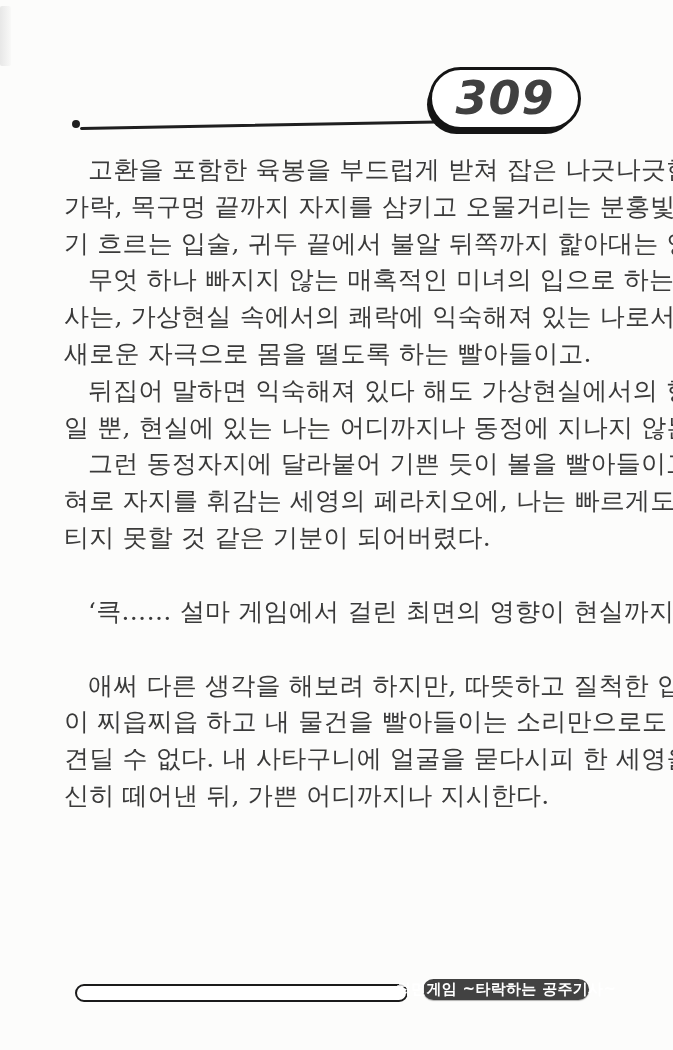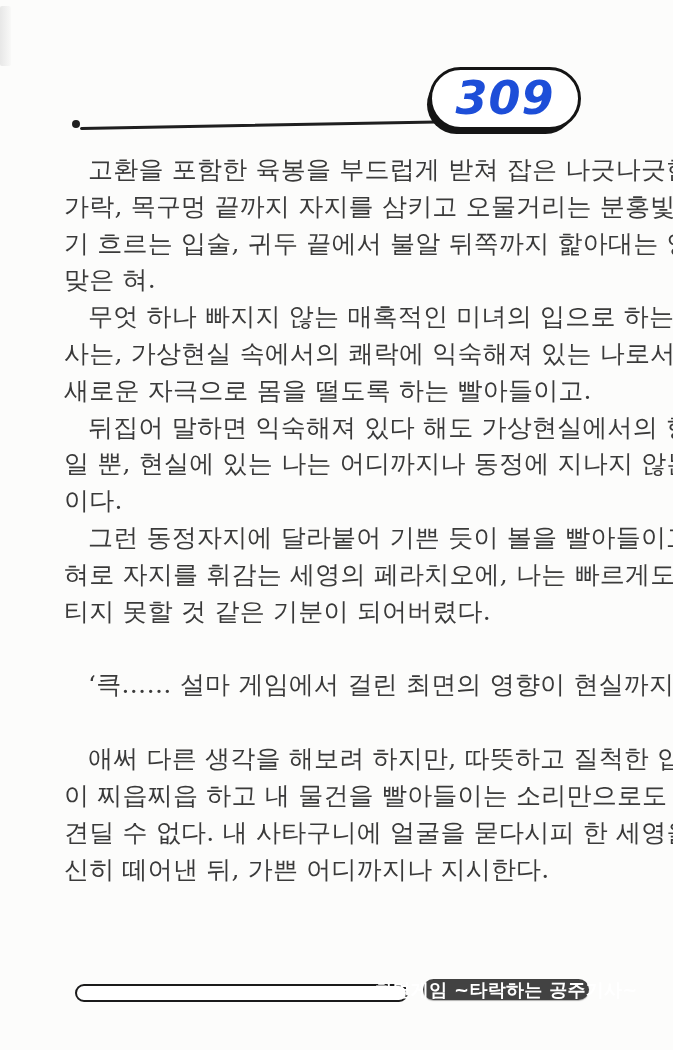--- a/index.html
+++ b/index.html
@@ -45,21 +45,21 @@
     background:#ffffff;
     border:3px solid #151515;
     border-radius:33px;
     box-shadow:-4px 6px 0 -2px #151515;
     display:flex;align-items:center;justify-content:center;
     z-index:3;
   }
   .page-number{
     font-family:"DejaVu Sans","Liberation Sans",sans-serif;
     font-weight:700;font-style:italic;
-    font-size:46px;letter-spacing:1px;color:#1d4ed8;
+    font-size:46px;letter-spacing:1px;color:#404040;
     transform:translateY(-1px);
   }
   
   .body-text{
     position:absolute;left:64px;top:152px;width:548px;
     font-size:25px;color:var(--ink);
   }
   .paragraph{margin:0;}
   .paragraph.gap{margin-top:37px;}
   .line{
@@ -73,21 +73,21 @@
     border:2.5px solid #1b1b1b;border-radius:10px;background:#ffffff;
   }
   .footer-badge{
     position:absolute;left:423px;top:979px;width:166px;height:21px;
     background:var(--badge-bg);border-radius:11px;
     display:flex;align-items:center;justify-content:center;
     box-shadow:0 1px 1px rgba(0,0,0,.3);
   }
   .footer-badge span{
     font-family:"DejaVu Sans","Liberation Sans",sans-serif;
-    font-weight:700;font-size:18px;line-height:1;
+    font-weight:700;font-size:15px;line-height:1;
     color:var(--badge-text);letter-spacing:0.3px;
     white-space:nowrap;
   }
 </style>
 </head>
 <body>
 
 <div class="page">
   <div class="scan-edge"></div>
 
@@ -96,31 +96,29 @@
 
   <div class="page-badge">
     <span class="page-number">309</span>
   </div>
 
   <div class="body-text">
       <div class="paragraph">
         <span class="line first">고환을 포함한 육봉을 부드럽게 받쳐 잡은 나긋나긋한 손</span>
         <span class="line">가락, 목구멍 끝까지 자지를 삼키고 오물거리는 분홍빛 윤</span>
         <span class="line">기 흐르는 입술, 귀두 끝에서 불알 뒤쪽까지 핥아대는 앙증</span>
-        <span class="line">맞은 혀.</span>
       </div>
       <div class="paragraph">
         <span class="line first">무엇 하나 빠지지 않는 매혹적인 미녀의 입으로 하는 봉</span>
         <span class="line">사는, 가상현실 속에서의 쾌락에 익숙해져 있는 나로서도</span>
         <span class="line">새로운 자극으로 몸을 떨도록 하는 빨아들이고.</span>
       </div>
       <div class="paragraph">
         <span class="line first">뒤집어 말하면 익숙해져 있다 해도 가상현실에서의 형편</span>
         <span class="line">일 뿐, 현실에 있는 나는 어디까지나 동정에 지나지 않는 것</span>
-        <span class="line">이다.</span>
       </div>
       <div class="paragraph">
         <span class="line first">그런 동정자지에 달라붙어 기쁜 듯이 볼을 빨아들이고,</span>
         <span class="line">혀로 자지를 휘감는 세영의 페라치오에, 나는 빠르게도 버</span>
         <span class="line">티지 못할 것 같은 기분이 되어버렸다.</span>
       </div>
       <div class="paragraph gap">
         <span class="line first">‘큭…… 설마 게임에서 걸린 최면의 영향이 현실까지 따</span>
       </div>
       <div class="paragraph gap">

